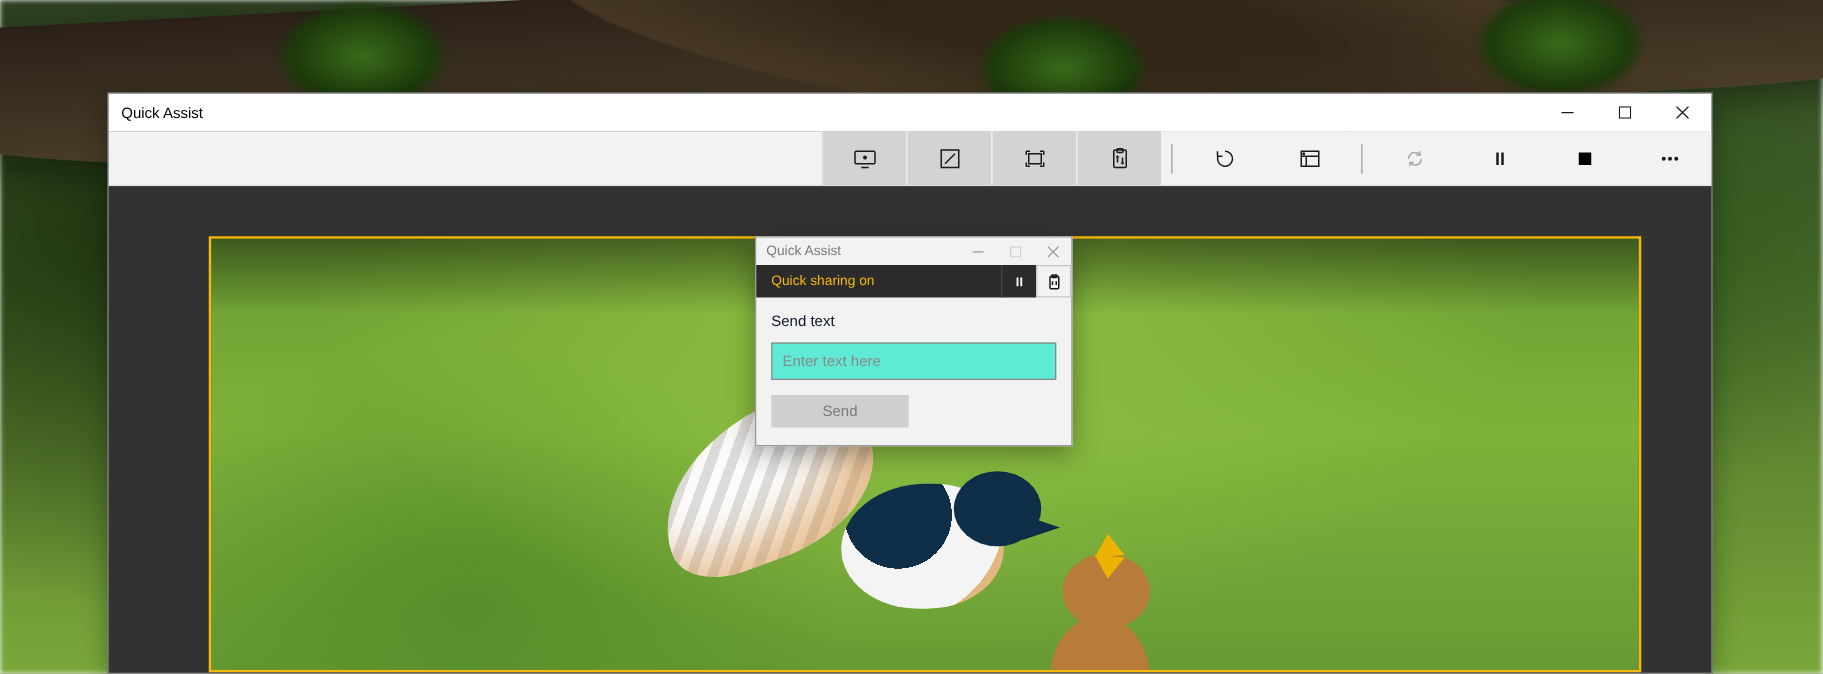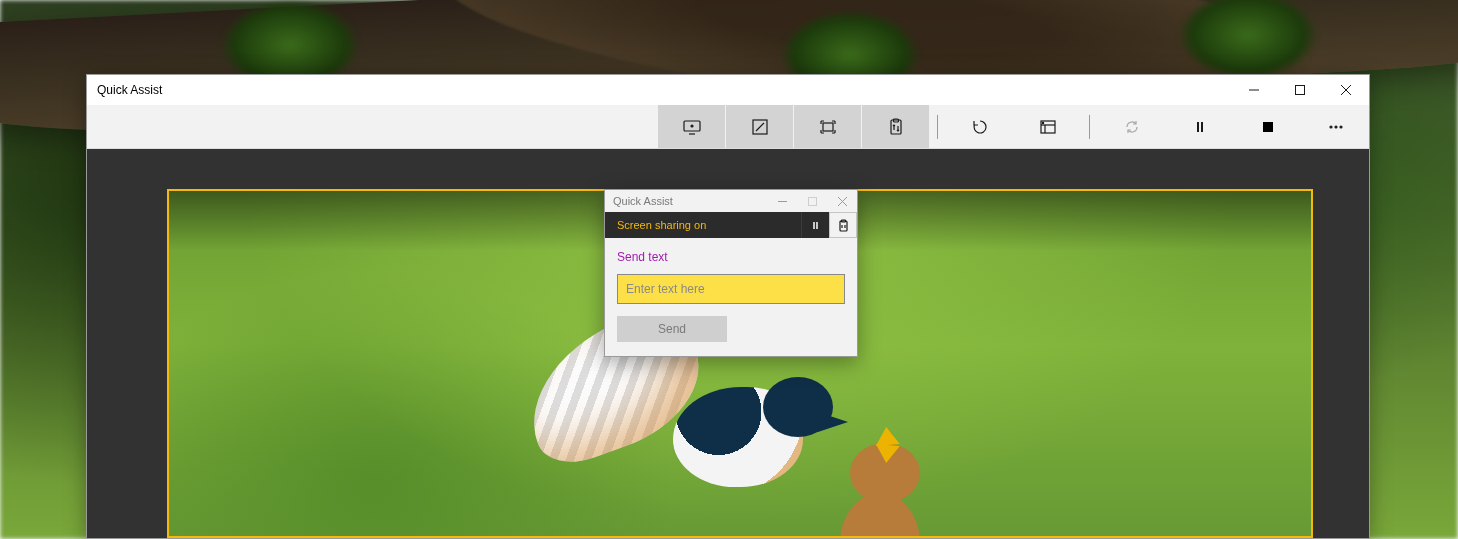--- a/index.html
+++ b/index.html
@@ -202,24 +202,24 @@
     border-left:1px solid #3c3c3c;
   }
   .share-btn svg{ width:11px; height:11px; stroke:#fff; fill:none; stroke-width:1.3;}
   .clip-btn {
     width:28px; background:#f2f2f2; display:flex; align-items:center; justify-content:center;
     border:1px solid #c5c5c5;
   }
   .clip-btn svg{ width:13px; height:13px; stroke:#1a1a1a; fill:none; stroke-width:1.2;}
 
   .send-section { padding: 12px 12px 14px 12px; }
-  .send-label { font-size: 12px; color:#a21caf; margin-bottom:10px; }
+  .send-label { font-size: 12px; color:#0f172a; margin-bottom:10px; }
   .send-input {
     width:100%; height:30px; padding:5px 8px;
-    font-size:12px; color:#222; background:#fde047;
+    font-size:12px; color:#222; background:#5eead4;
     border:1px solid #888; outline:none;
   }
   .send-input::placeholder{ color:#8a8a8a; }
   .send-btn {
     margin-top:12px; width: 110px; height: 26px;
     background:#cfcfcf; border:none; color:#7a7a7a;
     font-size:12px; cursor:default;
   }
 </style>
 </head>
@@ -364,21 +364,21 @@
       <div class="inner-tb-btn">
         <svg>
             <line x1="0" y1="0" x2="9" y2="9"></line>
             <line x1="9" y1="0" x2="0" y2="9"></line>
           </svg>
       </div>
     </div>
   </div>
 
   <div class="share-bar">
-    <div class="share-status">Screen sharing on</div>
+    <div class="share-status">Quick sharing on</div>
     <div class="share-btn">
       <svg>
           <line x1="4" y1="2" x2="4" y2="9" stroke-width="1.5"></line>
           <line x1="7" y1="2" x2="7" y2="9" stroke-width="1.5"></line>
         </svg>
     </div>
     <div class="clip-btn">
       <svg>
           <rect x="3" y="2" width="7" height="10" rx="1"></rect>
           <rect x="4.5" y="1" width="4" height="2" rx="0.5"></rect>

